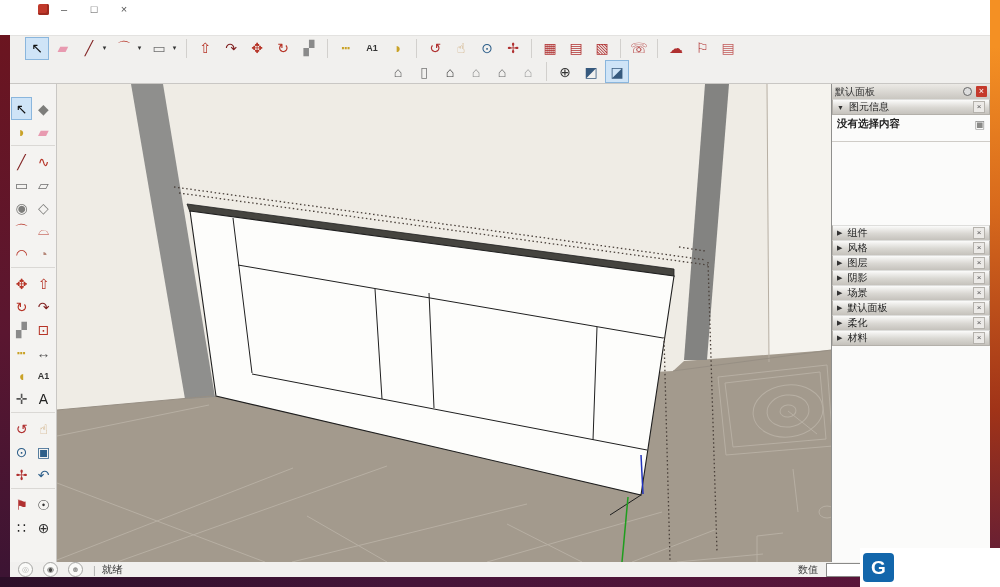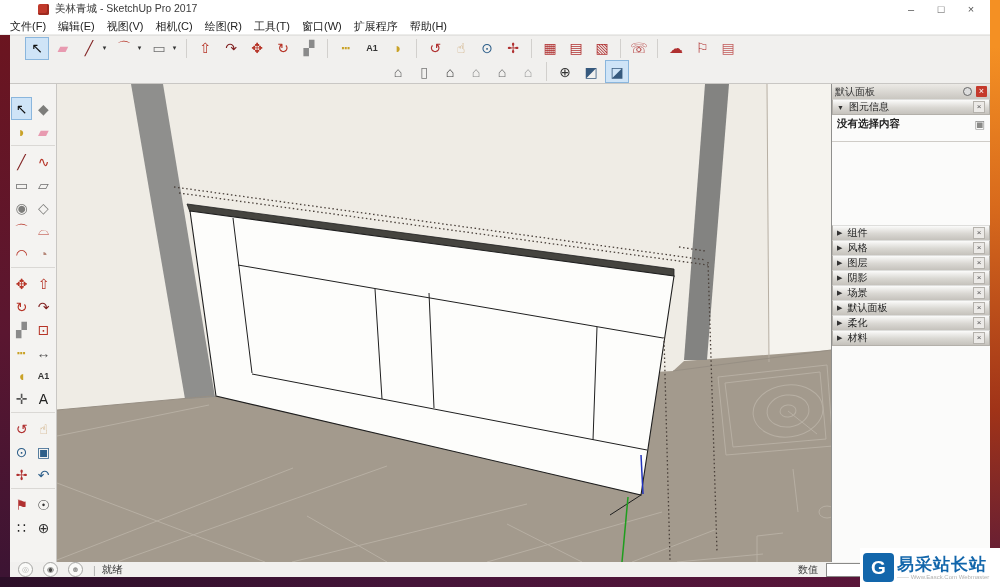--- a/index.html
+++ b/index.html
@@ -96,49 +96,27 @@
 <div id="screen">
 
   <div class="strip-left"></div>
   <div class="strip-right"></div>
   <div class="strip-bottom"></div>
 
   <div class="window">
 
     <div class="titlebar">
       <span class="app-icon"></span>
-      <span class="title">美林青城 - SketchUp Pro 2017</span>
       <span class="win-controls">
         <span class="wc">–</span>
         <span class="wc">□</span>
         <span class="wc">×</span>
       </span>
     </div>
 
-    <div class="menubar">
-
-        <span class="menu-item">文件(F)</span>
-
-        <span class="menu-item">编辑(E)</span>
-
-        <span class="menu-item">视图(V)</span>
-
-        <span class="menu-item">相机(C)</span>
-
-        <span class="menu-item">绘图(R)</span>
-
-        <span class="menu-item">工具(T)</span>
-
-        <span class="menu-item">窗口(W)</span>
-
-        <span class="menu-item">扩展程序</span>
-
-        <span class="menu-item">帮助(H)</span>
-
-    </div>
 
     <div class="toolbar toolbar1">
 
         <span class="tbi active" style="color: rgb(17, 17, 17);">↖</span>
 
         <span class="tbi" style="color: rgb(232, 154, 176);">▰</span>
 
         <span class="tbi" style="color: rgb(126, 28, 28);">╱</span>
 
         <span class="tbi dd" style="color: rgb(51, 51, 51);">▾</span>
@@ -459,19 +437,15 @@
       <span class="sb-right">
         <span class="sb-measure-label">数值</span>
         <input class="sb-measure-input" value="" style="">
       </span>
     </div>
 
   </div>
 
   <div class="watermark">
     <span class="wm-logo">G</span>
-    <span class="wm-col">
-      <span class="wm-title">易采站长站</span>
-      <span class="wm-sub">—— Www.Easck.Com Webmaster</span>
-    </span>
   </div>
 
 </div>
 
 </body></html>

